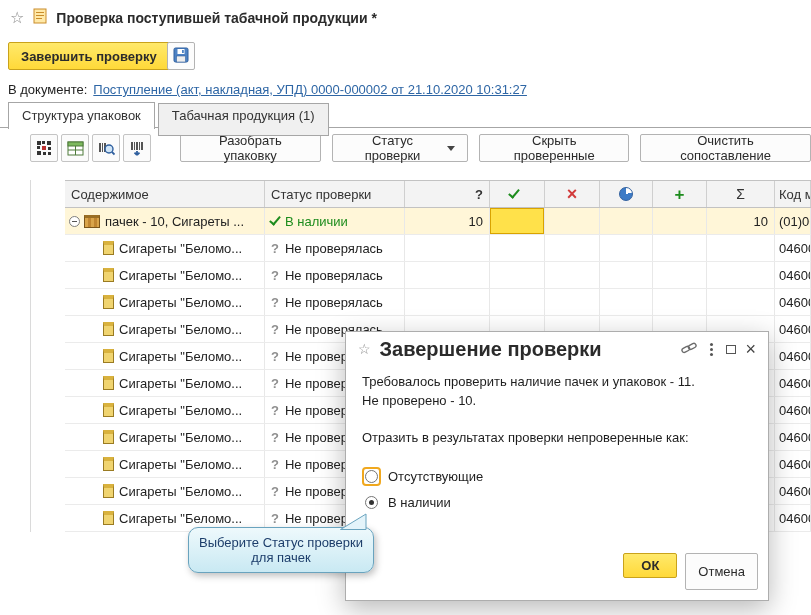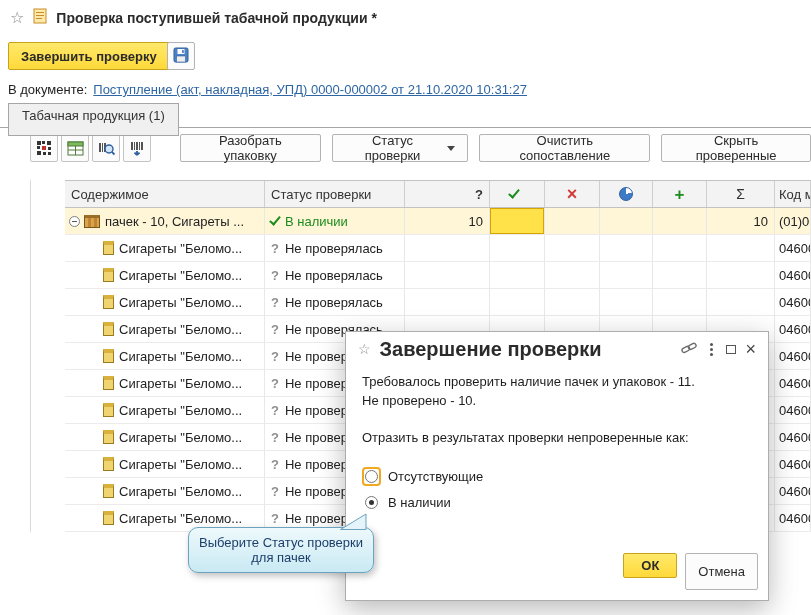--- a/index.html
+++ b/index.html
@@ -133,20 +133,21 @@
   </span>
 </button>
 
 <div class="docline">
   <span>В документе:</span>
   <span class="doclink">Поступление (акт, накладная, УПД) 0000-000002 от 21.10.2020 10:31:27</span>
 </div>
 
 <div class="hline"></div>
 <div class="tabs">
+  <div class="tab active">Структура упаковок</div>
   <div class="tab">Табачная продукция (1)</div>
 </div>
 
 <div class="toolicons toolicons-row toolicons-left toolicons-bar toolicons-main toolicons" style="position:absolute;left:30px;top:134px;display:flex;gap:3px;">
   <div class="iconbtn">
     <svg width="17" height="17" viewBox="0 0 17 17">
         <rect x="1" y="1" width="4" height="4" fill="#333"></rect>
         <rect x="6" y="1" width="3" height="3" fill="#333"></rect>
         <rect x="11" y="1" width="4" height="4" fill="#333"></rect>
         <rect x="1" y="6" width="3" height="3" fill="#333"></rect>
@@ -184,22 +185,22 @@
         <path d="M8 11 L8 15 M8 15 L5.5 12.7 M8 15 L10.5 12.7" stroke="#2F5F9E" stroke-width="1.8" fill="none"></path>
       </svg>
   </div>
 </div>
 <div class="toolbtns">
   <button class="btn">Разобрать упаковку</button>
   <button class="btn">
       <span>Статус проверки</span>
       <span class="caret"></span>
     </button>
+  <button class="btn">Скрыть проверенные</button>
   <button class="btn">Очистить сопоставление</button>
-  <button class="btn">Скрыть проверенные</button>
 </div>
 
 <div class="grid">
   <div class="thead">
     <div class="cell c-content">Содержимое</div>
     <div class="cell c-status">Статус проверки</div>
     <div class="cell c-q num qhdr">?</div>
     <div class="cell c-chk center">
         <span class="chk-icon"></span>
       </div>

